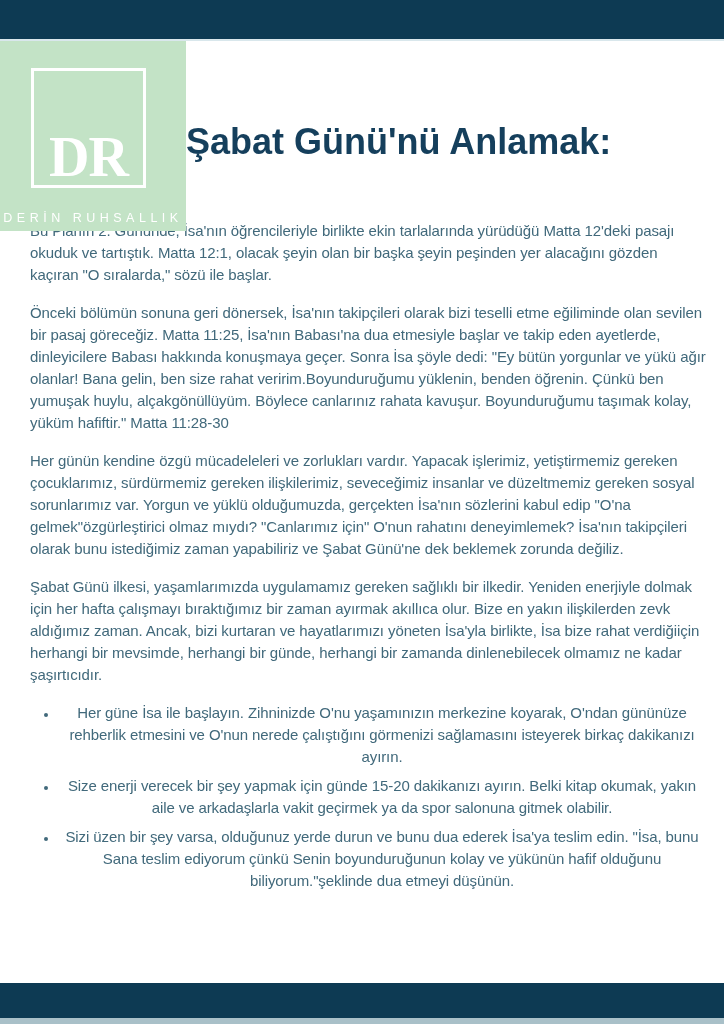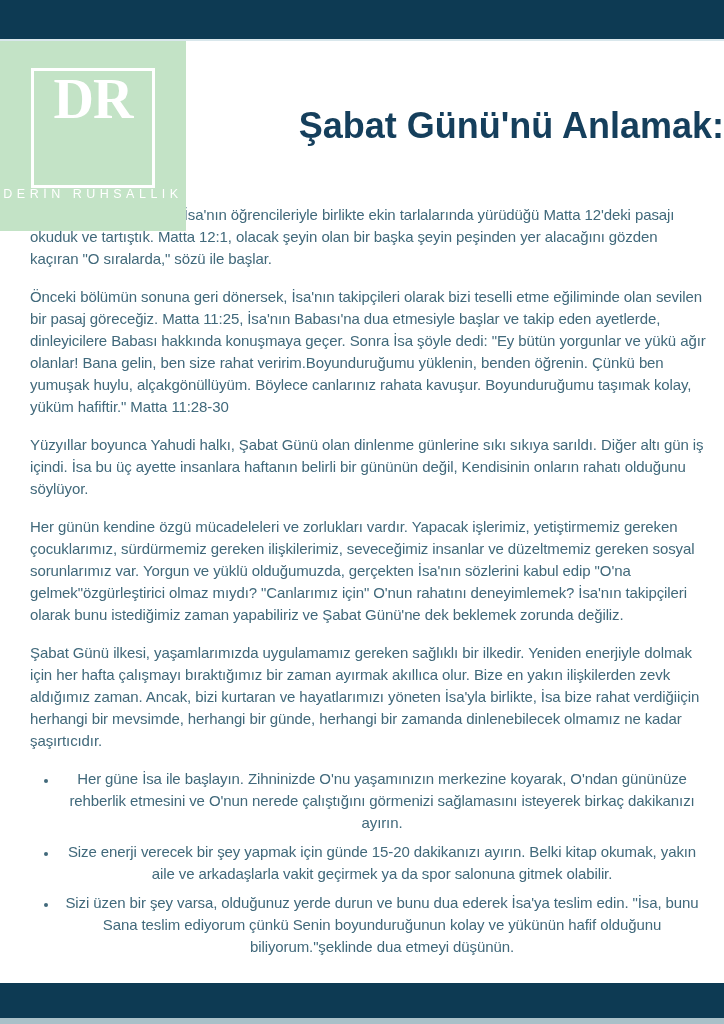--- a/index.html
+++ b/index.html
@@ -17,51 +17,52 @@
   }
   .logo-block {
     position:absolute;
     left:0; top:41px;
     width:186px; height:190px;
     background:#c3e3c6;
   }
   .logo-frame {
     position:absolute;
     left:31px; top:27px;
-    width:124px; height:120px;
+    width:115px; height:120px;
     border:3px solid #ffffff;
     box-sizing:border-box;
-    display:flex; align-items:flex-start; justify-content:center;
+    display:flex; align-items:flex-end; justify-content:center;
   }
   .logo-initials {
     font-family:"Liberation Serif", serif;
     font-weight:bold;
     font-size:56px;
     color:#ffffff;
     letter-spacing:-1px;
     line-height:1;
   }
   .logo-name {
     position:absolute;
-    left:0; bottom:30px;
+    left:0; bottom:6px;
     width:100%;
     text-align:center;
     color:#ffffff;
     font-size:12.5px;
     letter-spacing:4.5px;
     white-space:nowrap;
   }
   .title-wrap {
     margin-left:186px;
     padding-top:62px;
-    text-align:right;
+    text-align:left;
     color:#153f5c;
     font-weight:bold;
     font-size:36px;
     line-height:45px;
+    margin-top:16px;
   }
   .content {
     margin-top:56px;
     padding:0 18px 0 18px;
     color:#41697b;
     font-size:15px;
     line-height:22px;
     letter-spacing:-0.1px;
   }
   .content p { margin:0 0 16px 12px; }
@@ -95,21 +96,20 @@
     <div class="logo-name">DERİN RUHSALLIK</div>
   </div>
 
   <div class="title-wrap">
     <div>Şabat Günü'nü Anlamak:</div>
   </div>
 
   <div class="content">
     <p>Bu Planın 2. Gününde, İsa'nın öğrencileriyle birlikte ekin tarlalarında yürüdüğü Matta 12'deki pasajı okuduk ve tartıştık. Matta 12:1, olacak şeyin olan bir başka şeyin peşinden yer alacağını gözden kaçıran "O sıralarda," sözü ile başlar.</p>
     <p>Önceki bölümün sonuna geri dönersek, İsa'nın takipçileri olarak bizi teselli etme eğiliminde olan sevilen bir pasaj göreceğiz. Matta 11:25, İsa'nın Babası'na dua etmesiyle başlar ve takip eden ayetlerde, dinleyicilere Babası hakkında konuşmaya geçer. Sonra İsa şöyle dedi: "Ey bütün yorgunlar ve yükü ağır olanlar! Bana gelin, ben size rahat veririm.Boyunduruğumu yüklenin, benden öğrenin. Çünkü ben yumuşak huylu, alçakgönüllüyüm. Böylece canlarınız rahata kavuşur. Boyunduruğumu taşımak kolay, yüküm hafiftir." Matta 11:28-30</p>
-    <p>Yüzyıllar boyunca Yahudi halkı, Şabat Günü olan dinlenme günlerine sıkı sıkıya sarıldı. Diğer altı gün iş içindi. İsa bu üç ayette insanlara haftanın belirli bir gününün değil, Kendisinin onların rahatı olduğunu söylüyor.</p>
     <p>Her günün kendine özgü mücadeleleri ve zorlukları vardır. Yapacak işlerimiz, yetiştirmemiz gereken çocuklarımız, sürdürmemiz gereken ilişkilerimiz, seveceğimiz insanlar ve düzeltmemiz gereken sosyal sorunlarımız var. Yorgun ve yüklü olduğumuzda, gerçekten İsa'nın sözlerini kabul edip "O'na gelmek"özgürleştirici olmaz mıydı? "Canlarımız için" O'nun rahatını deneyimlemek? İsa'nın takipçileri olarak bunu istediğimiz zaman yapabiliriz ve Şabat Günü'ne dek beklemek zorunda değiliz.</p>
     <p>Şabat Günü ilkesi, yaşamlarımızda uygulamamız gereken sağlıklı bir ilkedir. Yeniden enerjiyle dolmak için her hafta çalışmayı bıraktığımız bir zaman ayırmak akıllıca olur. Bize en yakın ilişkilerden zevk aldığımız zaman. Ancak, bizi kurtaran ve hayatlarımızı yöneten İsa'yla birlikte, İsa bize rahat verdiğiiçin herhangi bir mevsimde, herhangi bir günde, herhangi bir zamanda dinlenebilecek olmamız ne kadar şaşırtıcıdır.</p>
     <ul>
       <li>Her güne İsa ile başlayın. Zihninizde O'nu yaşamınızın merkezine koyarak, O'ndan gününüze rehberlik etmesini ve O'nun nerede çalıştığını görmenizi sağlamasını isteyerek birkaç dakikanızı ayırın.</li>
       <li>Size enerji verecek bir şey yapmak için günde 15-20 dakikanızı ayırın. Belki kitap okumak, yakın aile ve arkadaşlarla vakit geçirmek ya da spor salonuna gitmek olabilir.</li>
       <li>Sizi üzen bir şey varsa, olduğunuz yerde durun ve bunu dua ederek İsa'ya teslim edin. "İsa, bunu Sana teslim ediyorum çünkü Senin boyunduruğunun kolay ve yükünün hafif olduğunu biliyorum."şeklinde dua etmeyi düşünün.</li>
     </ul>
   </div>
 
   <div class="footer-bar"></div>

